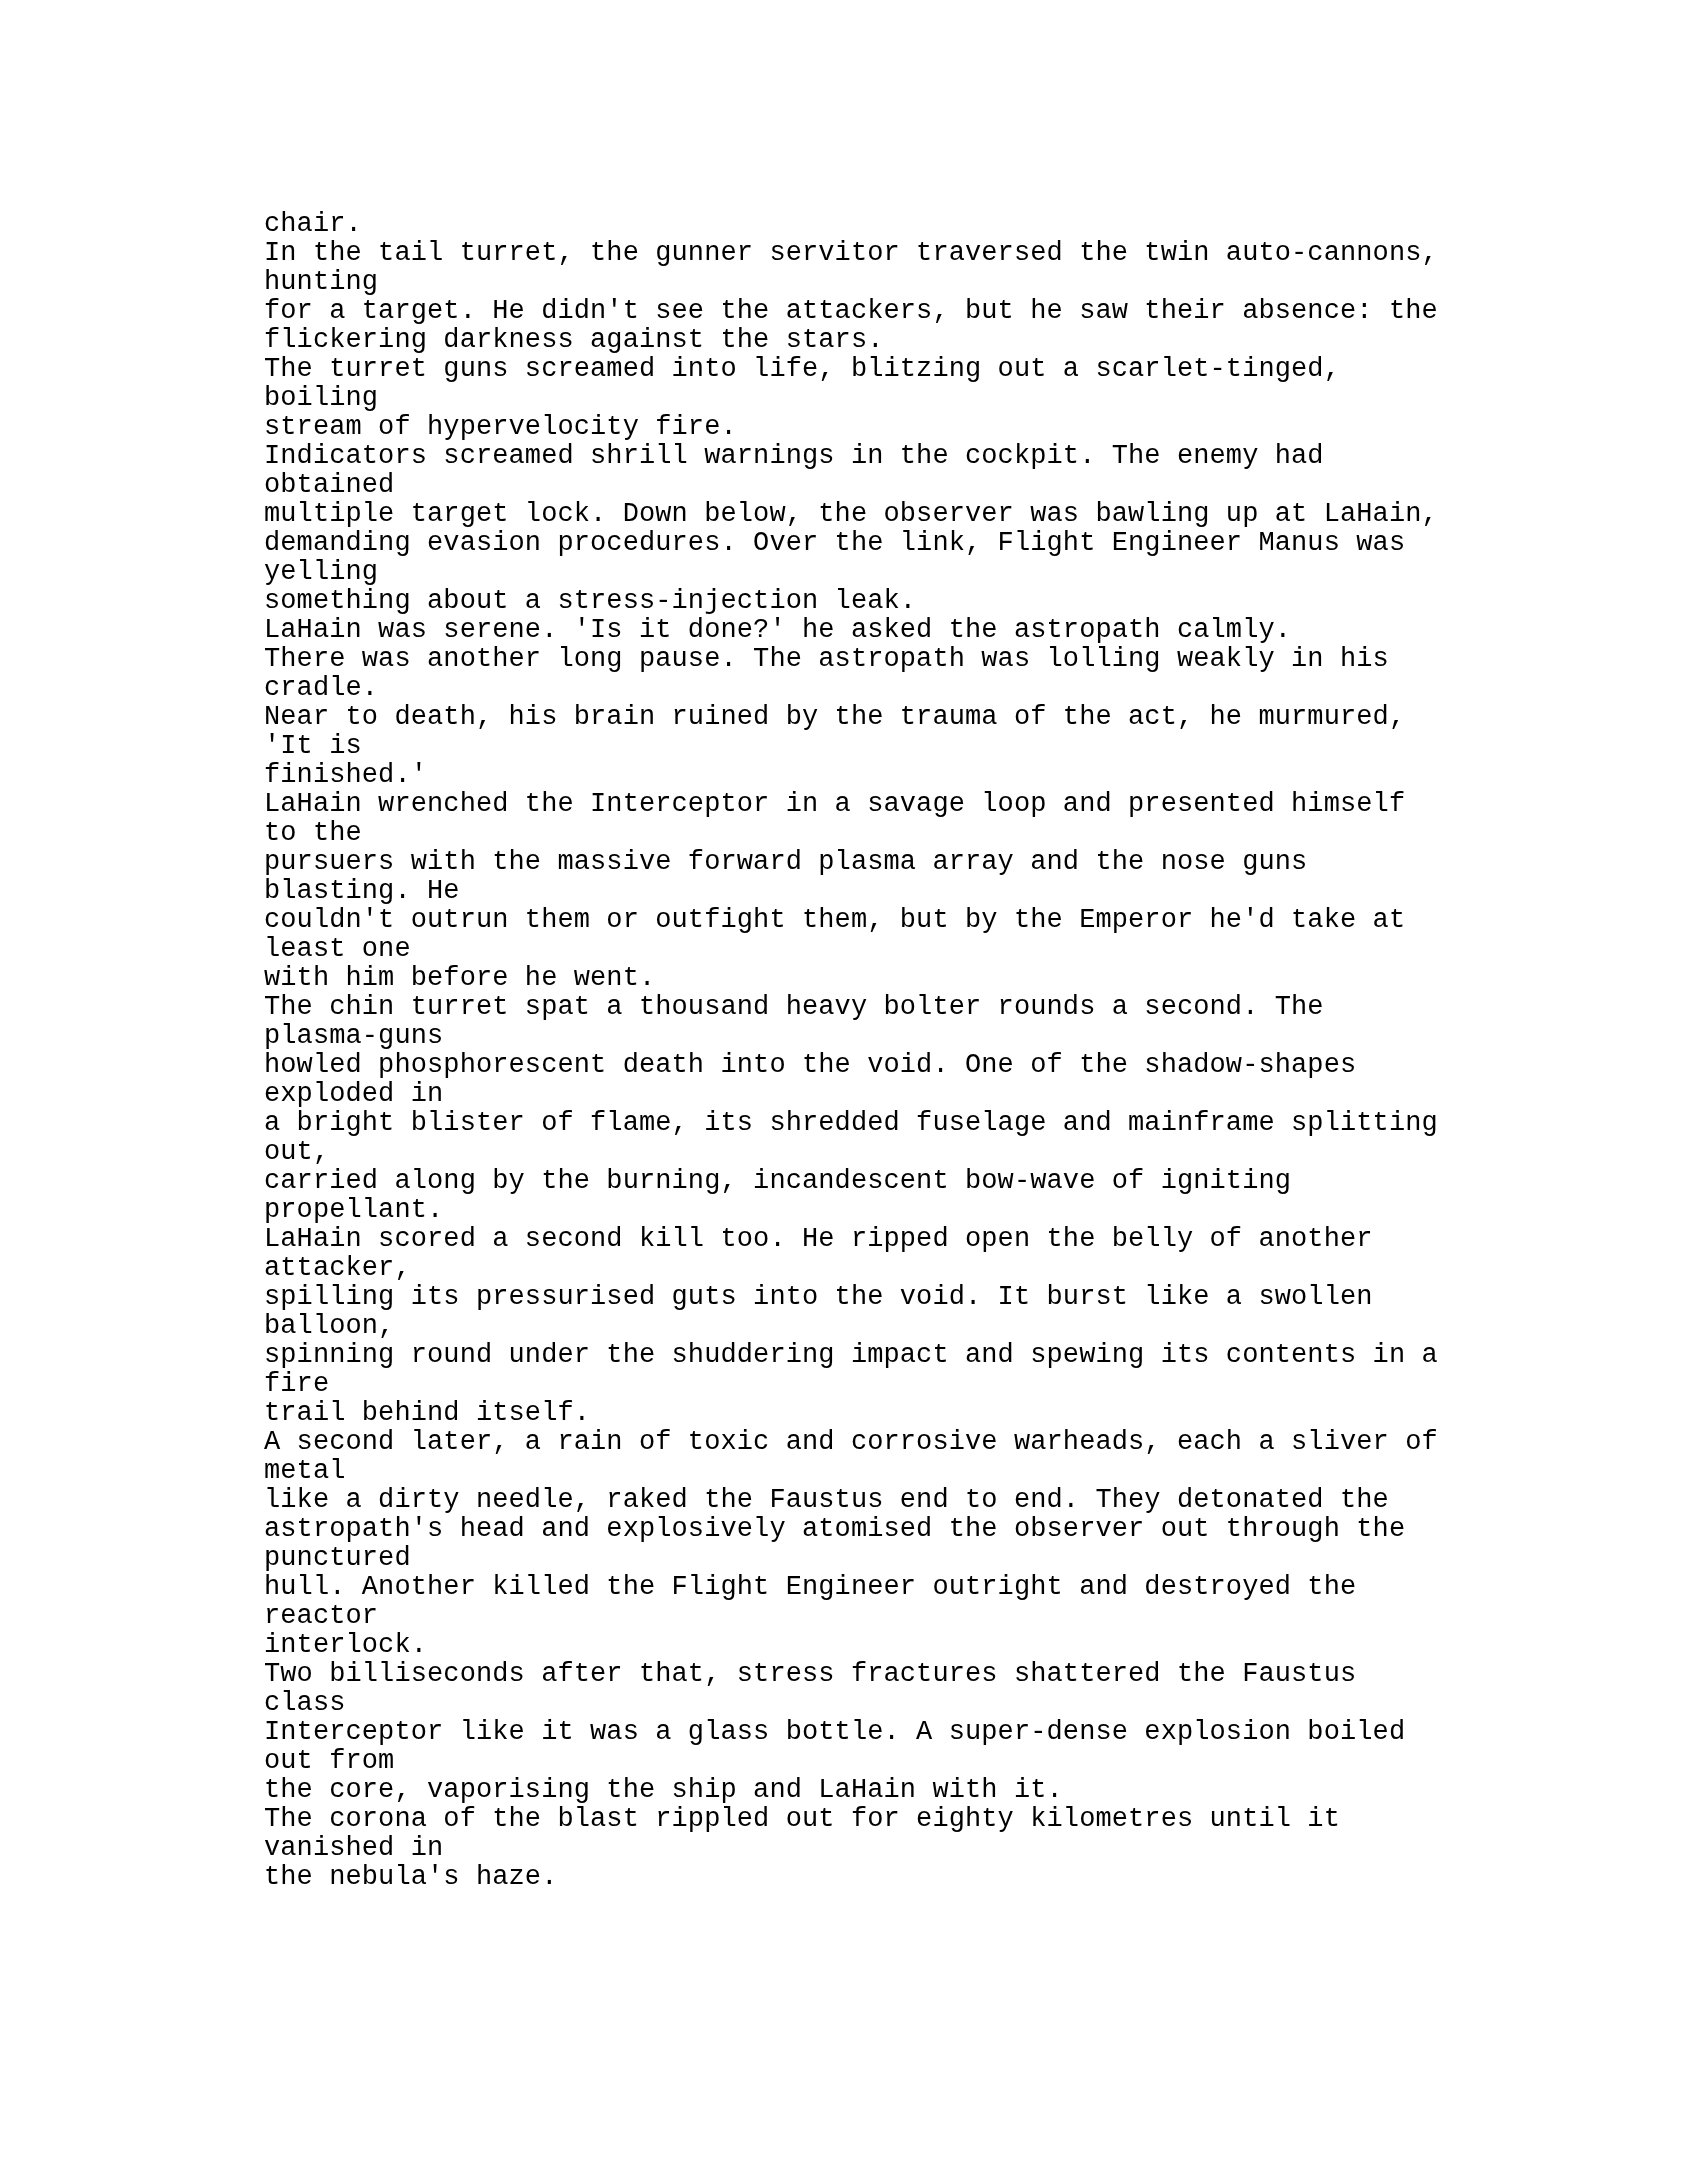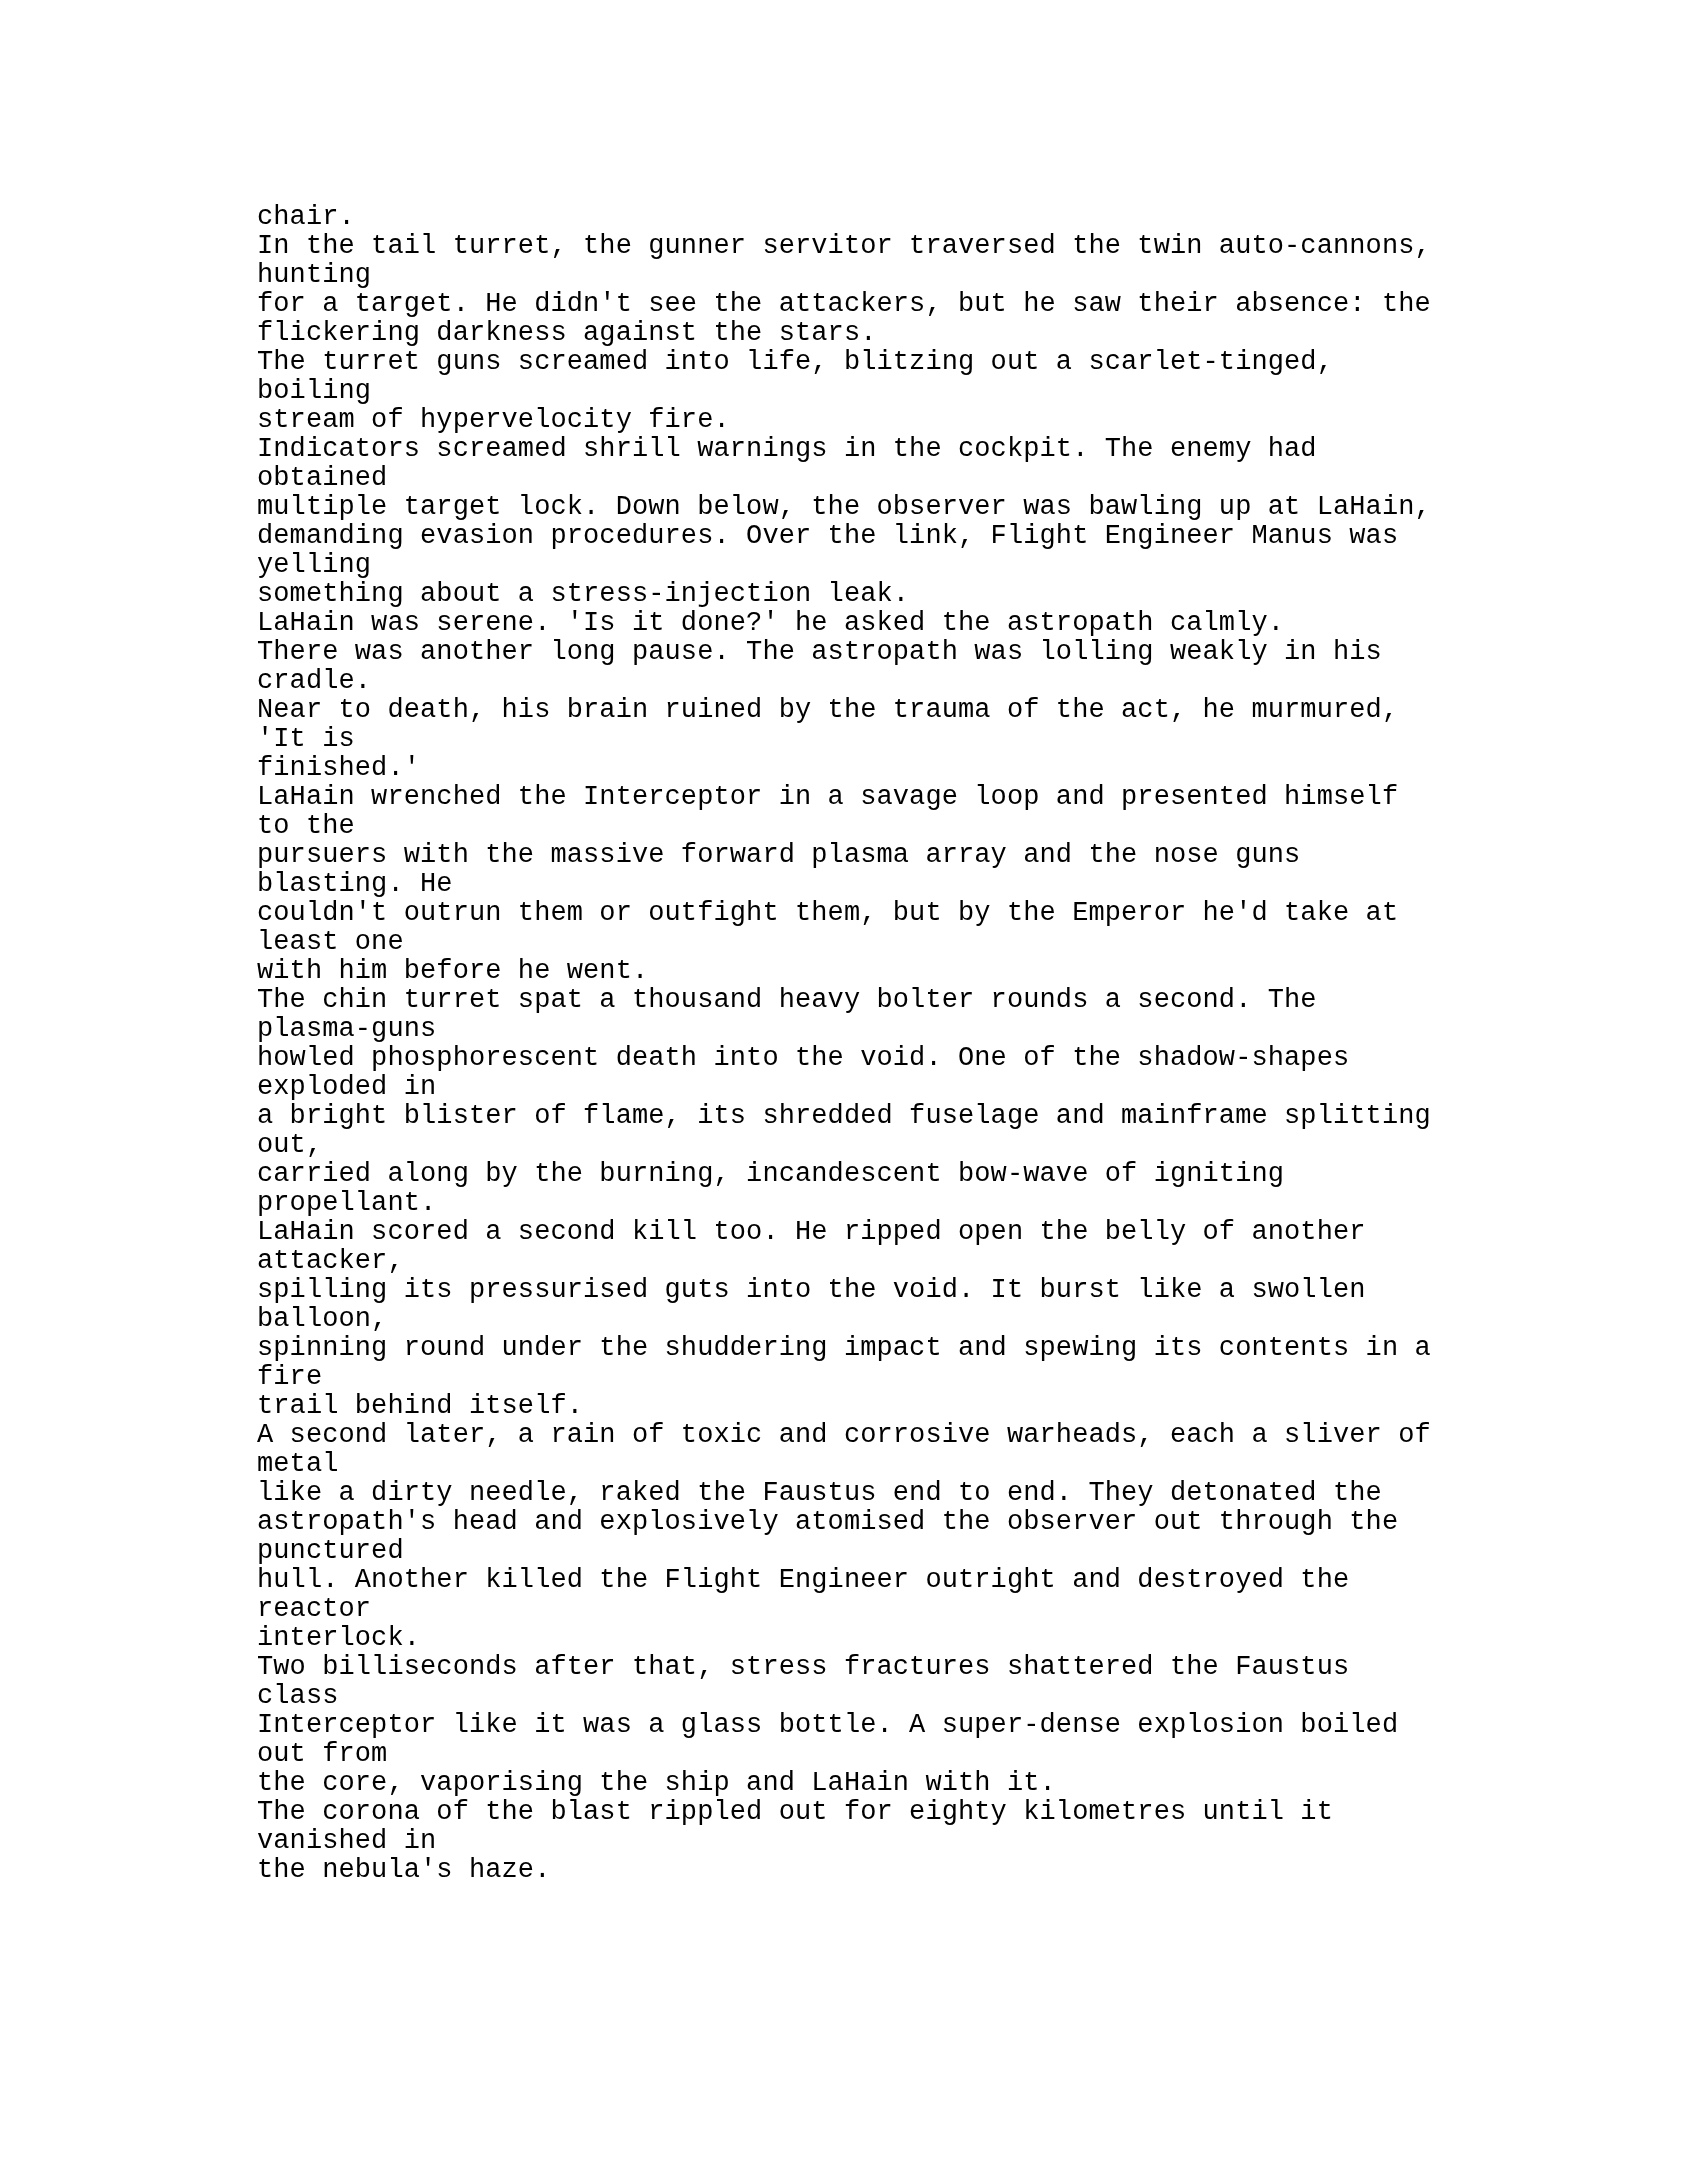--- a/index.html
+++ b/index.html
@@ -19,21 +19,21 @@
     left: 0;
     top: 0;
     width: 1687px;
     height: 2183px;
     background: #ffffff;
   }
   .doc-text {
     position: absolute;
     left: 248px;
     top: 194px;
-    margin: 9px;
+    margin: 16px;
     padding: 0;
     font-family: "Liberation Mono", "DejaVu Sans Mono", monospace;
     font-size: 27px;
     line-height: 29px;
     letter-spacing: 0.1px;
     color: #000000;
     white-space: pre;
   }
 </style>
 </head>

